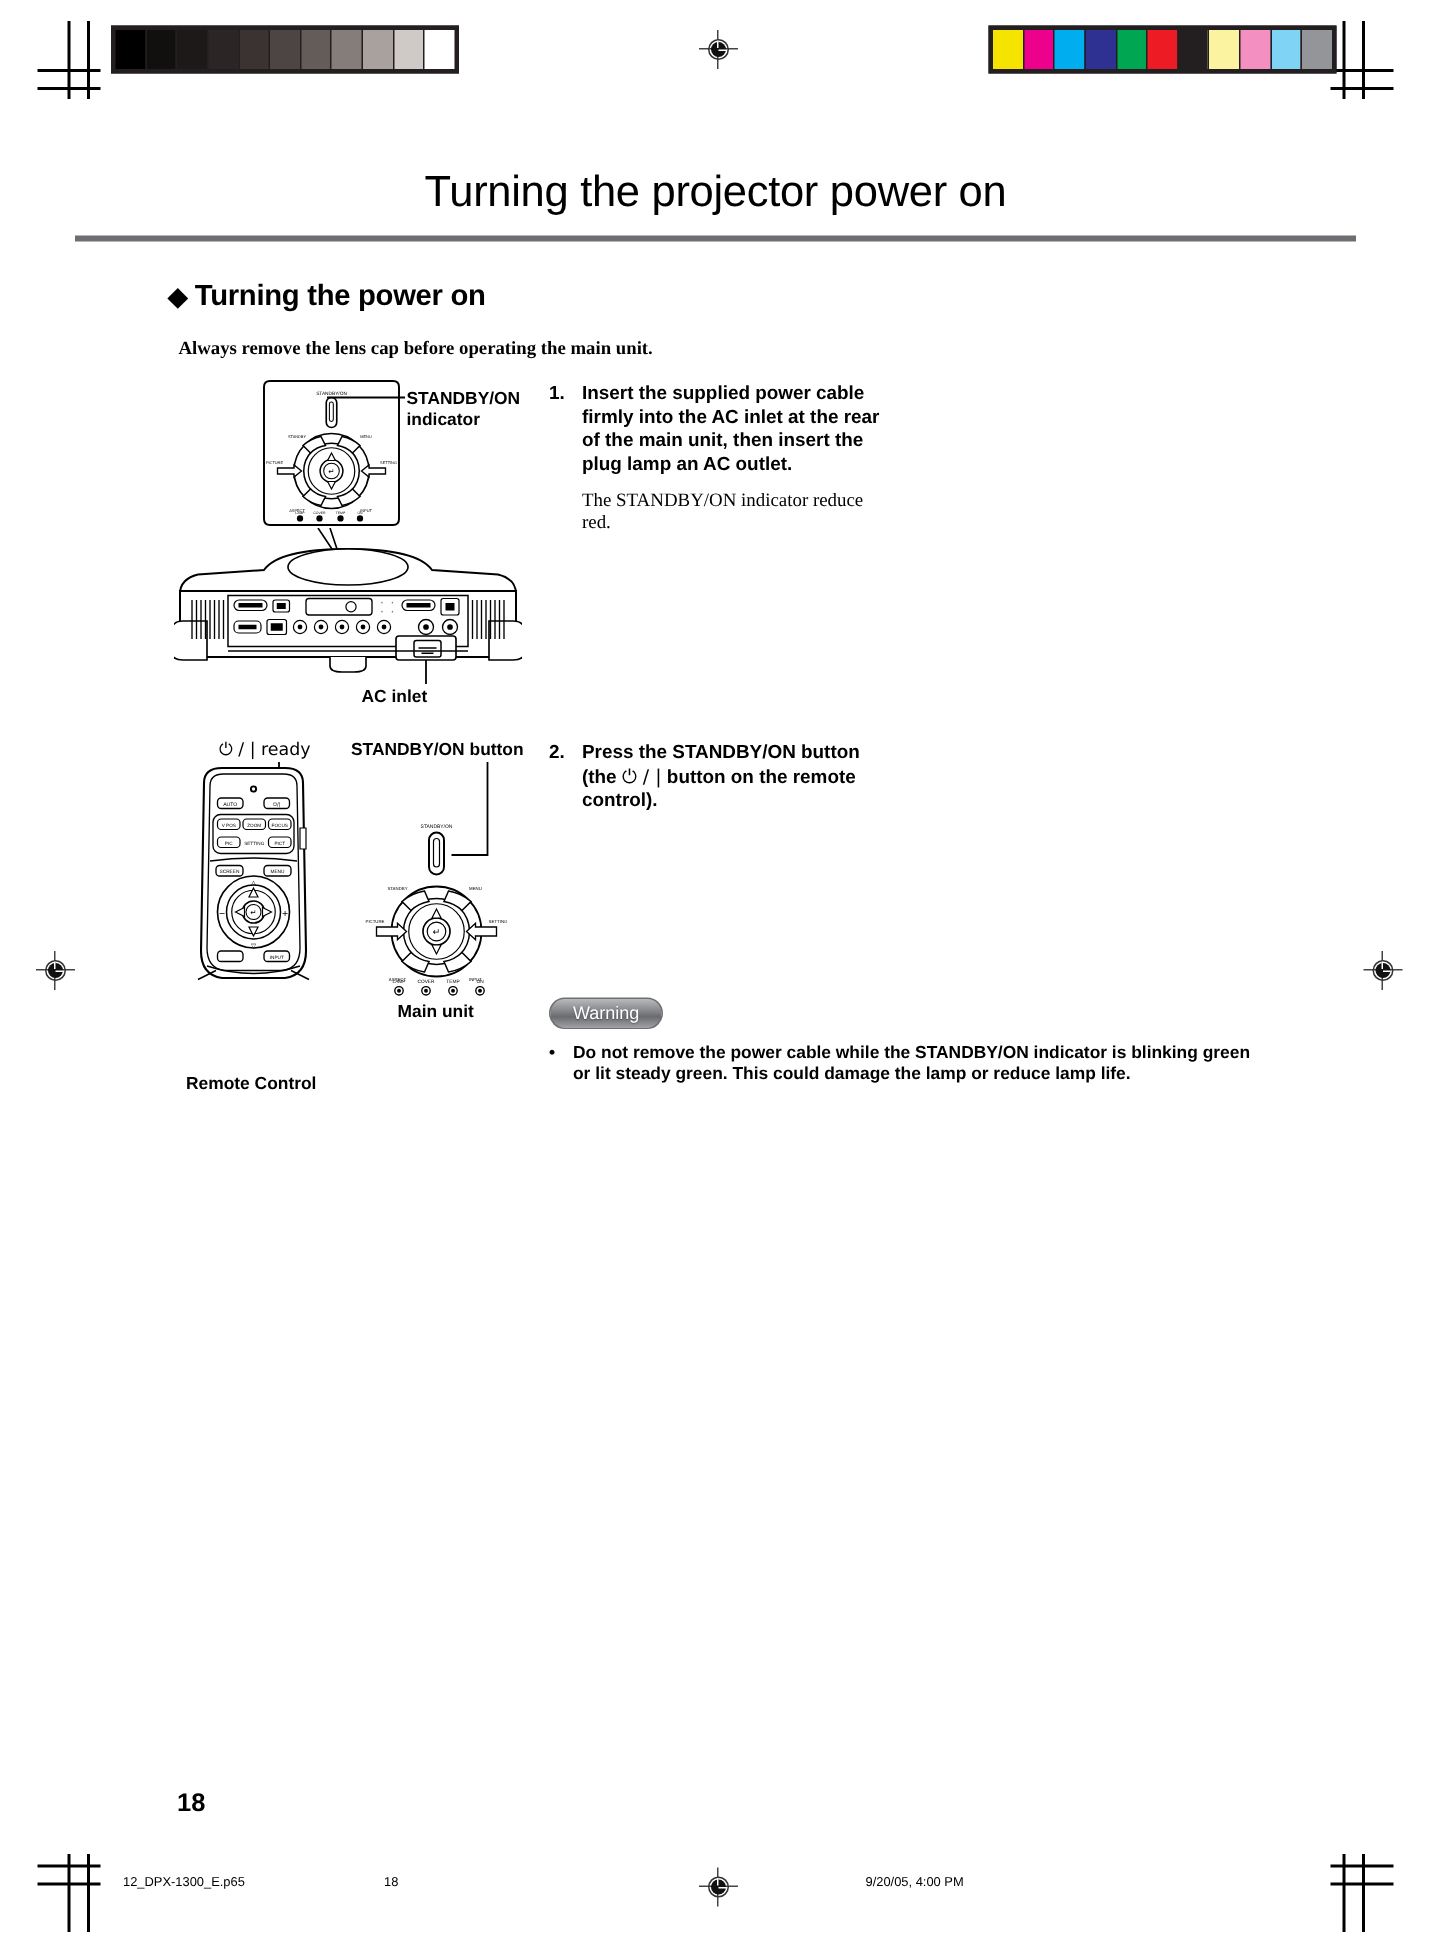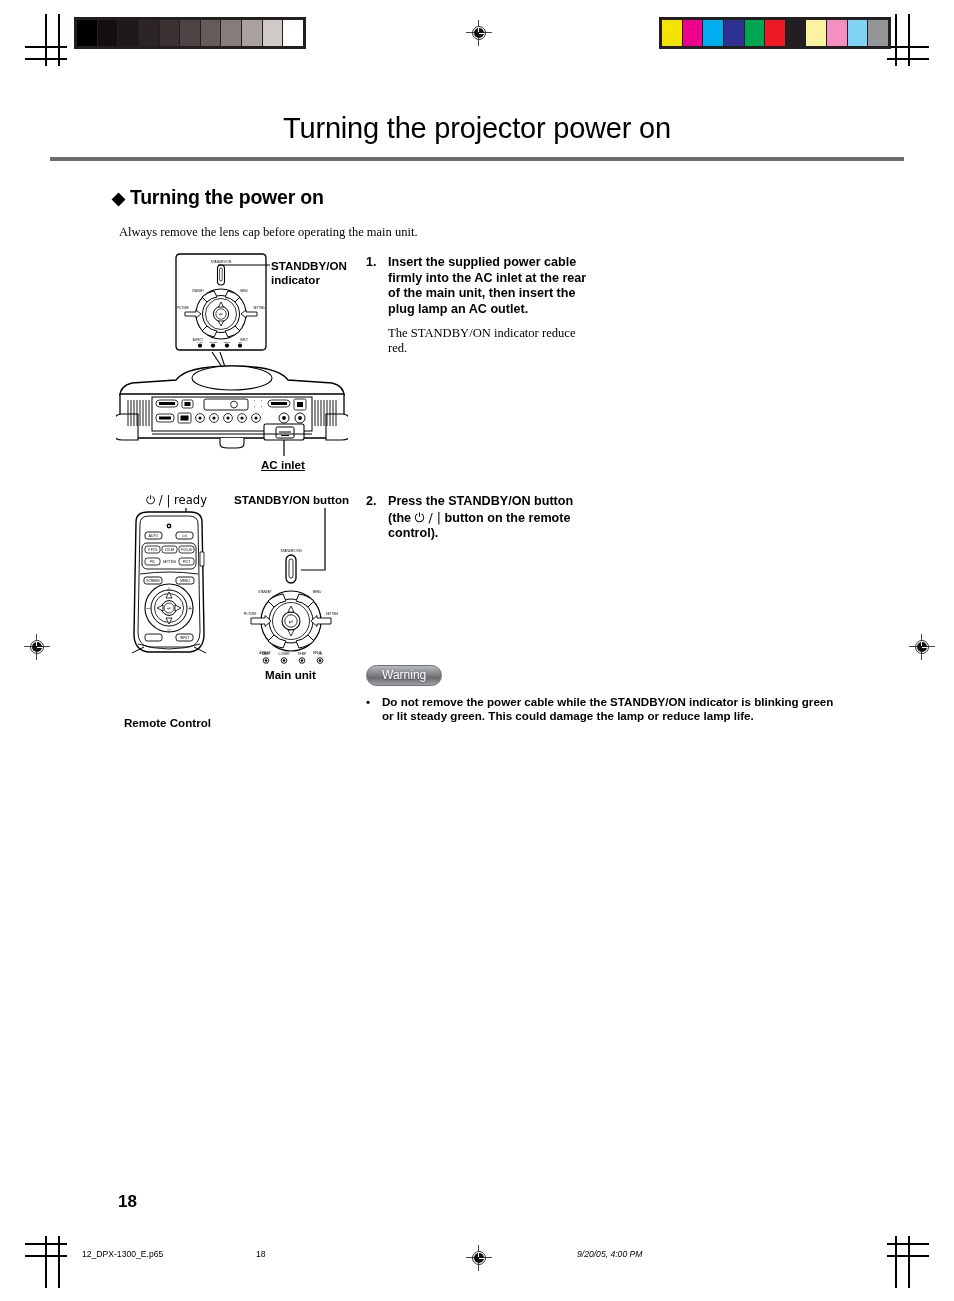--- a/index.html
+++ b/index.html
@@ -68,20 +68,21 @@
     font-weight: bold;
     letter-spacing: -0.2px;
   }
   .section-heading .diamond { font-size: 17px; }
 
   .intro-line {
     position: absolute;
     left: 119px; top: 225px;
     font-family: "Liberation Serif", serif;
     font-size: 12.5px;
+    font-weight: bold;
   }
 
   
   .step {
     position: absolute;
     width: 228px;
   }
   .step-head {
     display: flex;
     font-weight: bold;
@@ -387,21 +388,21 @@
     <path d="M163 80 L175 80 M165 83.5 L173 83.5" stroke="#000" stroke-width="1.1"></path>
 
     <path d="M36 82 L196 82" stroke="#000" stroke-width="1"></path>
 
     <path d="M104 86 L104 92 Q104 96 112 96 L120 96 Q128 96 128 92 L128 86" fill="#fff" stroke="#000" stroke-width="1.1"></path>
 
     <path d="M168 88 L168 104" stroke="#000" stroke-width="1.2" fill="none"></path>
   </svg>
 </div>
 
-<div class="fig-label" style="left:261px; top:458px;text-decoration:underline;">
+<div class="fig-label" style="left:241px; top:458px;">
   <span>AC inlet</span>
 </div>
 
 <div class="step" style="left:366px; top:255px;">
   <div class="step-head">
     <div class="step-num">1.</div>
     <div class="step-body">Insert the supplied power cable firmly into the AC inlet at the rear of the main unit, then insert the plug lamp an AC outlet.</div>
   </div>
   <div class="step-para">The STANDBY/ON indicator reduce red.</div>
 </div>
@@ -557,13 +558,13 @@
   <div class="warning-badge">Warning</div>
   <div class="warning-body">
     <div class="warning-bullet">•</div>
     <div>Do not remove the power cable while the STANDBY/ON indicator is blinking green or lit steady green. This could damage the lamp or reduce lamp life.</div>
   </div>
 </div>
 
 <div class="page-number">18</div>
 <div class="footer-meta" style="left:82px; top:1249px;">12_DPX-1300_E.p65</div>
 <div class="footer-meta" style="left:256px; top:1249px;">18</div>
-<div class="footer-meta" style="left:577px; top:1249px;font-style:italic;">9/20/05, 4:00 PM</div>
+<div class="footer-meta" style="left:577px; top:1249px;">9/20/05, 4:00 PM</div>
 
 </body></html>

